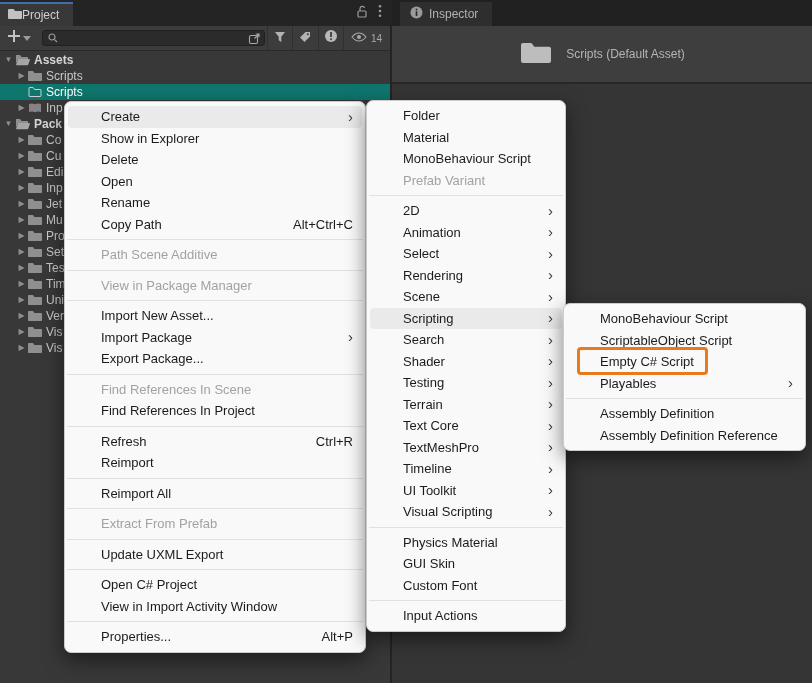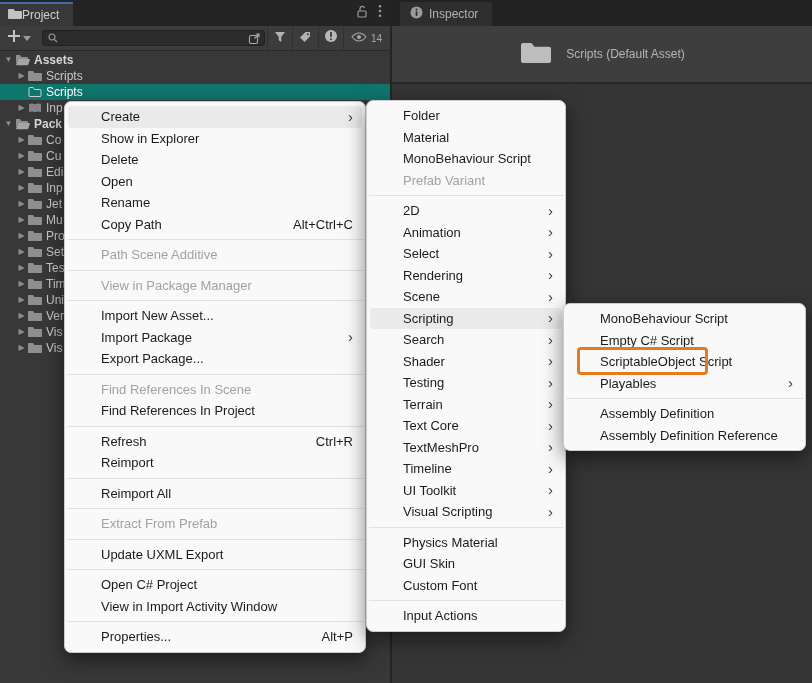--- a/index.html
+++ b/index.html
@@ -520,26 +520,26 @@
       <div class="msep"></div>
       <div class="mi">
         <span class="lbl">Input Actions</span>
       </div>
     </div>
   <div class="menu" id="menu-scripting">
       <div class="mi">
         <span class="lbl">MonoBehaviour Script</span>
       </div>
       <div class="mi">
+        <span class="lbl">ScriptableObject Script</span>
+      </div>
+      <div class="mi">
         <span class="lbl">Empty C# Script</span>
       </div>
       <div class="mi">
-        <span class="lbl">ScriptableObject Script</span>
-      </div>
-      <div class="mi">
         <span class="lbl">Playables</span>
         <span class="ar">›</span>
       </div>
       <div class="msep"></div>
       <div class="mi">
         <span class="lbl">Assembly Definition</span>
       </div>
       <div class="mi">
         <span class="lbl">Assembly Definition Reference</span>
       </div>

